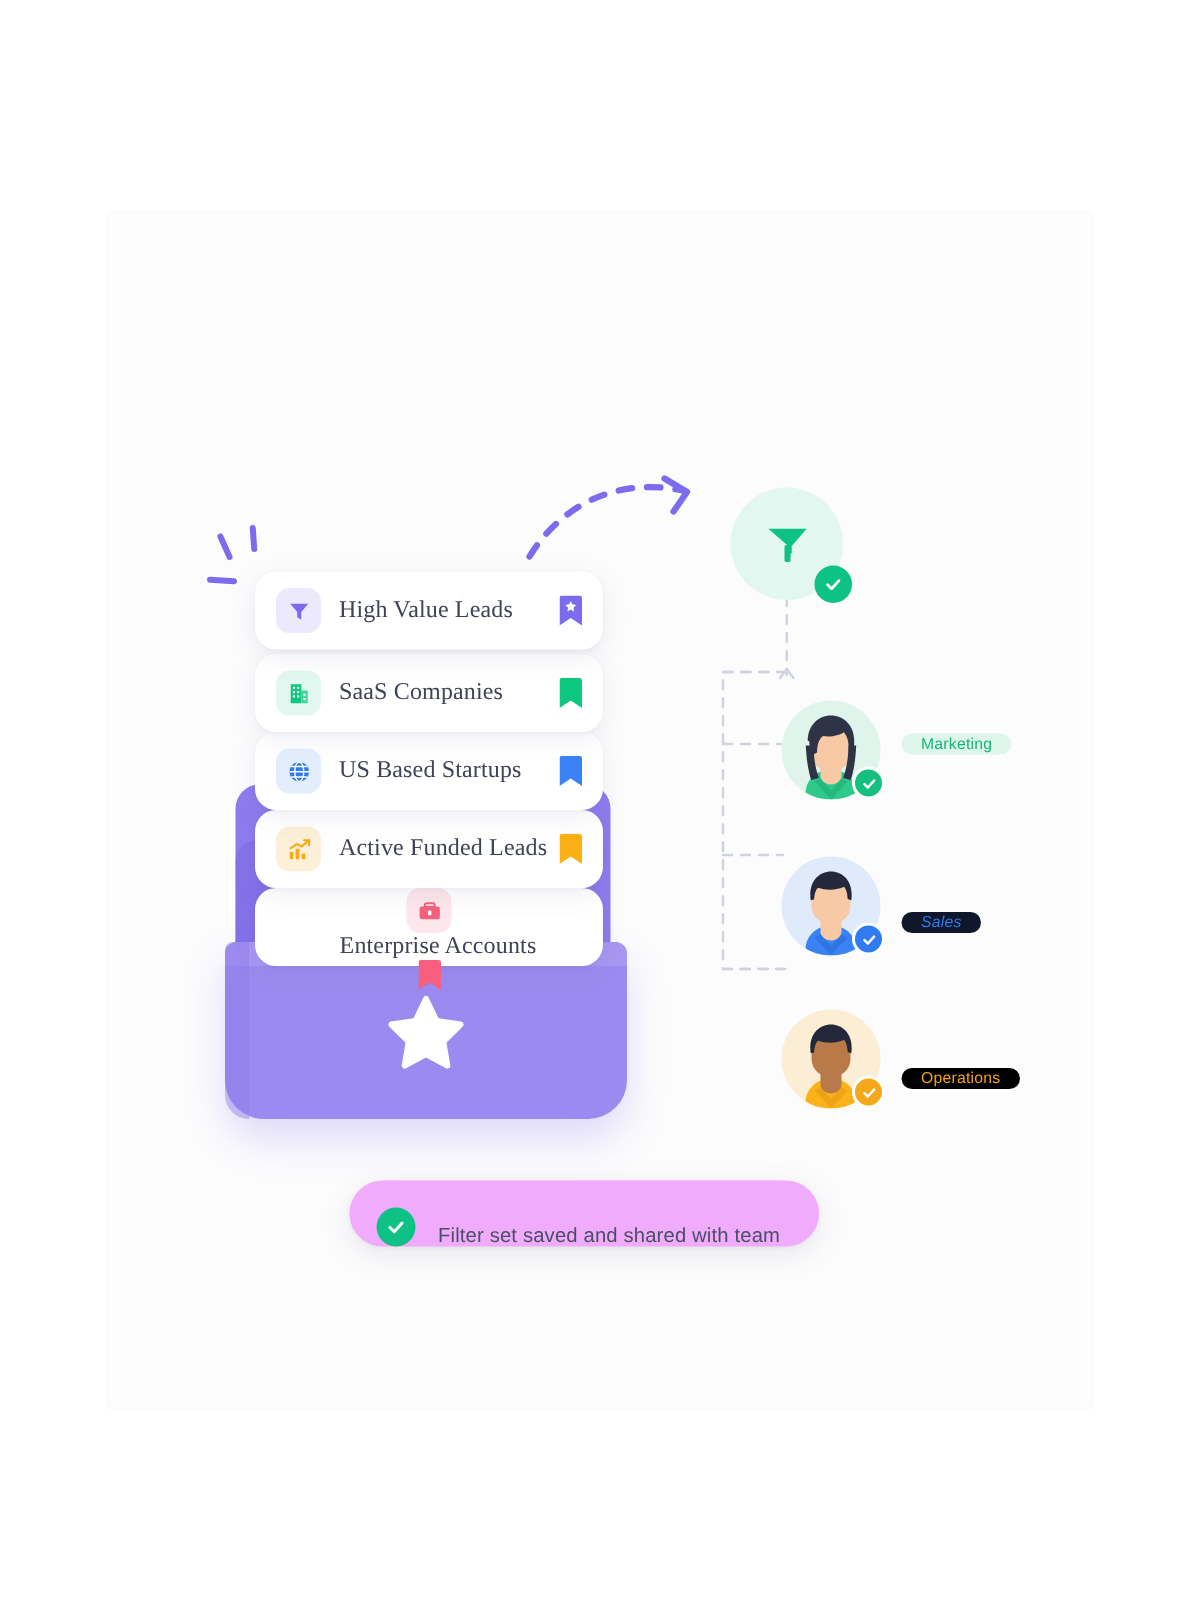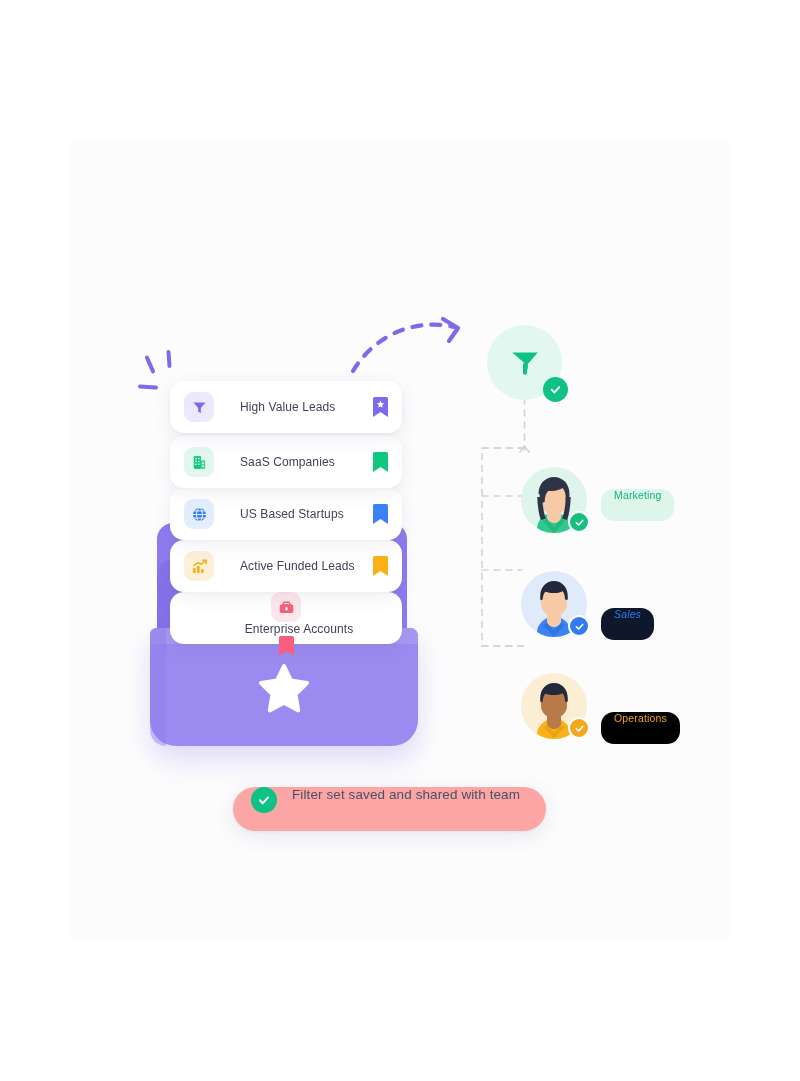--- a/index.html
+++ b/index.html
@@ -93,26 +93,27 @@
     align-items: center;
     padding: 0 14px;
   }
   .card-icon {
     width: 30px; height: 30px;
     border-radius: 9px;
     flex: 0 0 30px;
     display: flex; align-items: center; justify-content: center;
   }
   .card-label {
-    margin-left: 26px;
-    font-size: 12px;
+    margin-left: 12px;
+    font-size: 16px;
     color: #3f4356;
     letter-spacing: .1px;
     white-space: nowrap;
     flex: 1 1 auto;
+    font-family: Liberation Serif, serif;
   }
   .card-bm { width: 15px; height: 20px; flex: 0 0 15px; }
 
   
   .funnel-node {
     position: absolute;
     left: 487px; top: 325px;
     width: 75px; height: 75px;
     border-radius: 50%;
     background: #e2f7ef;
@@ -146,38 +147,38 @@
     right: -3px; bottom: 0px;
     width: 22px; height: 22px;
     border-radius: 50%;
     display: flex; align-items: center; justify-content: center;
     border: 2.5px solid #ffffff;
   }
 
   
   .pill {
     position: absolute;
-    height: 32px;
+    height: 14px;
     padding: 0 13px;
     border-radius: 13px;
-    display: flex; 
+    display: flex; align-items: center;
     font-size: 10.5px;
     letter-spacing: .15px;
     white-space: nowrap;
   }
 
   
   .toast {
     position: absolute;
     left: 233px; top: 787px;
     width: 313px; height: 44px;
-    background: #fca5a5;
+    background: #f0abfc;
     border-radius: 22px;
     box-shadow: 0 5px 20px rgba(80,80,120,.12), 0 1px 3px rgba(80,80,120,.07);
-    display: flex; align-items: flex-start;
+    display: flex; align-items: flex-end;
     padding: 0 18px;
   }
   .toast-check {
     width: 26px; height: 26px;
     border-radius: 50%;
     flex: 0 0 26px;
     display: flex; align-items: center; justify-content: center;
   }
   .toast-text {
     margin-left: 15px;

